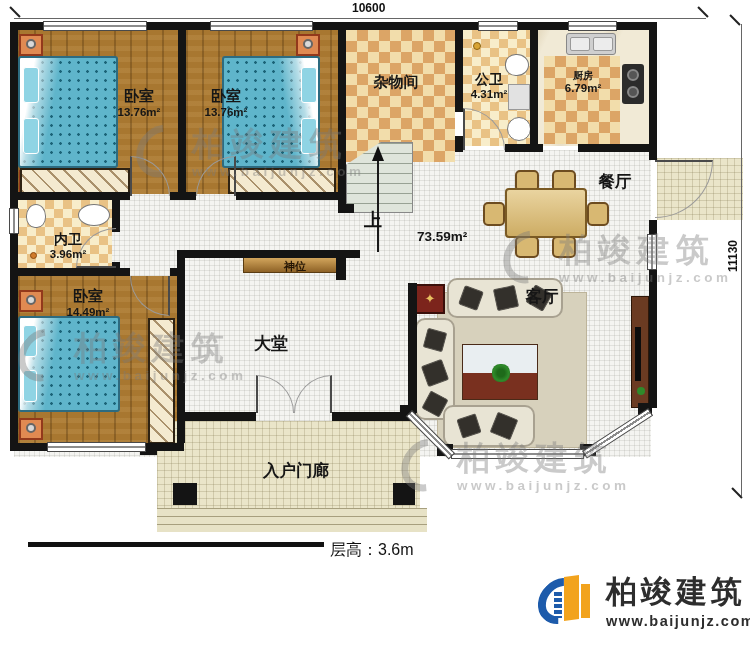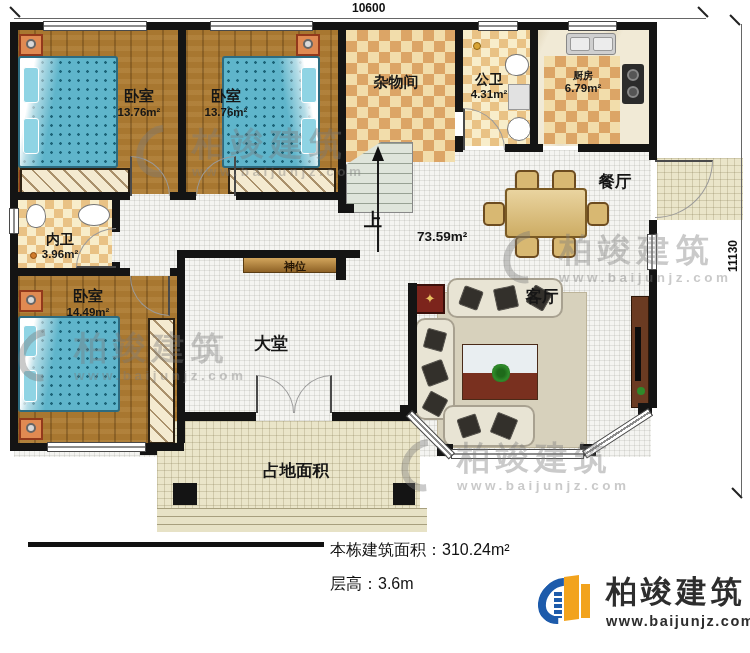--- a/index.html
+++ b/index.html
@@ -255,39 +255,39 @@
     <div class="rname" style="font-size:14px;">公卫</div>
     <div class="rarea">4.31m²</div>
   </div>
   <div class="a rlabel" style="left:583px;top:70px;">
     <div class="rname" style="font-size:10px;">厨房</div>
     <div class="rarea">6.79m²</div>
   </div>
   <div class="a rlabel" style="left:615px;top:172px;">
     <div class="rname" style="font-size:16.5px;">餐厅</div>
   </div>
-  <div class="a rlabel" style="left:60px;top:232px;">
+  <div class="a rlabel" style="left:68px;top:232px;">
     <div class="rname" style="font-size:14px;">内卫</div>
     <div class="rarea">3.96m²</div>
   </div>
   <div class="a rlabel" style="left:88px;top:288px;">
     <div class="rname">卧室</div>
     <div class="rarea">14.49m²</div>
   </div>
   <div class="a" style="left:284px;top:259px;font-size:11px;font-weight:bold;color:#241504;">神位</div>
   <div class="a" style="left:364px;top:208px;font-size:18px;font-weight:bold;color:#111;">上</div>
   <div class="a" style="left:417px;top:229px;font-size:13.5px;font-weight:bold;color:#161616;">73.59m²</div>
   <div class="a rlabel" style="left:271px;top:335px;">
     <div class="rname" style="font-size:17px;">大堂</div>
   </div>
   <div class="a rlabel" style="left:542px;top:287px;">
     <div class="rname" style="font-size:16.5px;text-align:center;">客厅</div>
   </div>
   <div class="a rlabel" style="left:296px;top:461px;">
-    <div class="rname" style="font-size:16.5px;">占地面积</div>
+    <div class="rname" style="font-size:16.5px;">入户门廊</div>
   </div>
 
   <div class="a dimline" style="left:14px;top:18px;width:692px;height:1px;"></div>
   <div class="a tick" style="left:8px;top:11px;"></div>
   <div class="a tick" style="left:696px;top:11px;"></div>
   <div class="a dimtext" style="left:352px;top:1px;">10600</div>
   <div class="a dimline" style="left:741px;top:24px;width:1px;height:472px;"></div>
   <div class="a tick" style="left:728px;top:19px;"></div>
   <div class="a tick" style="left:730px;top:492px;"></div>
   <div class="a dimtext vdim" style="left:726px;top:240px;">11130</div>
@@ -319,21 +319,20 @@
         <div class="wm-brand">柏竣建筑</div>
          <div class="wm-url">www.baijunjz.com</div>
       </div>
   </div>
 
   <div class="a" style="left:28px;top:536px;">
     <div class="title-underline"></div>
   </div>
 
   <div class="a" style="left:330px;top:540px;">
-    <div class="stat-row"><span>本栋建筑面积：</span><span>310.24m²</span></div>
     <div class="stat-row"><span>层高：</span><span>3.6m</span></div>
   </div>
 
   <div class="a logo" style="left:540px;top:568px;">
     <div class="lm">
       <div class="lm-sw"></div>
       <div class="lm-b3"></div>
       <div class="lm-b1"></div>
       <div class="lm-b2"></div>
     </div>

